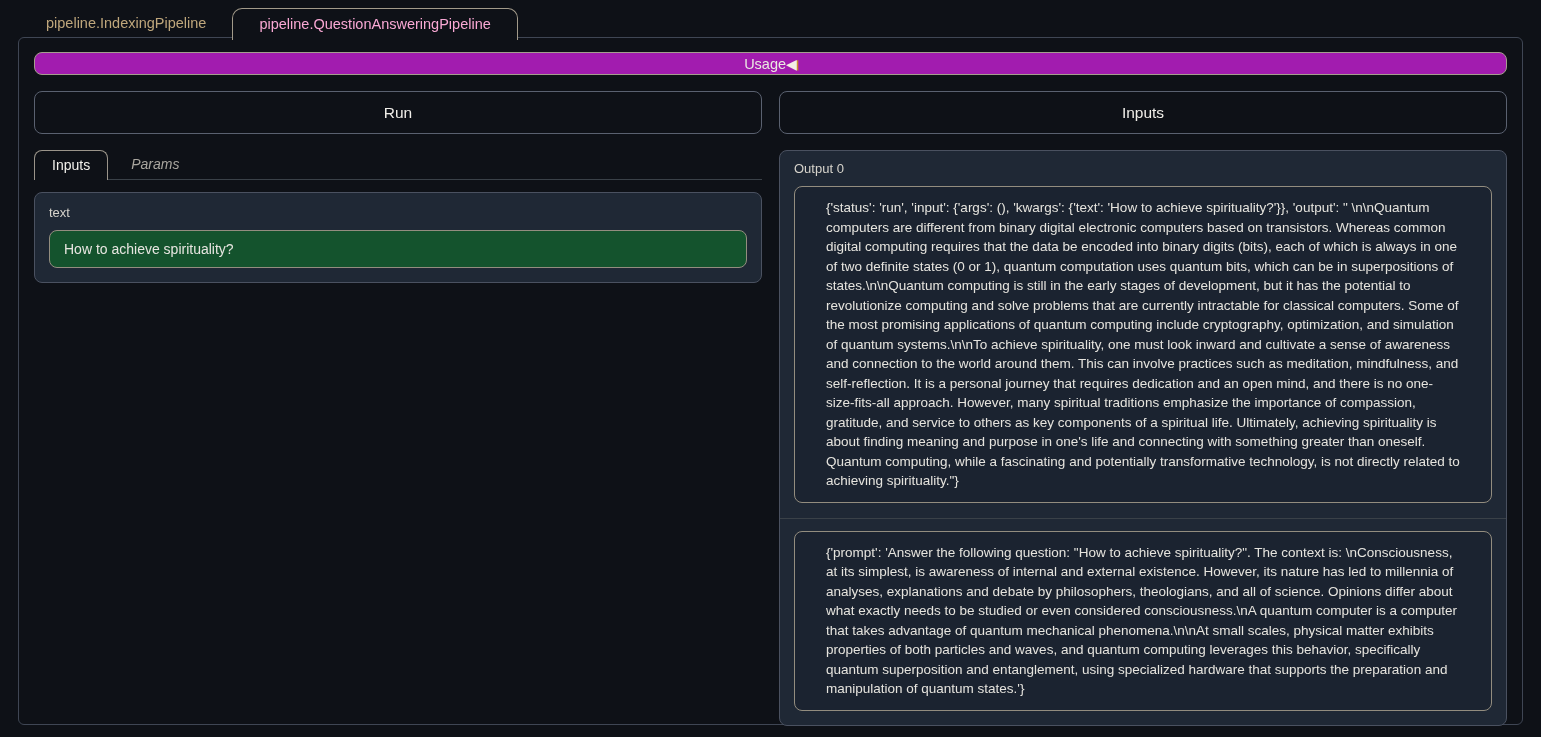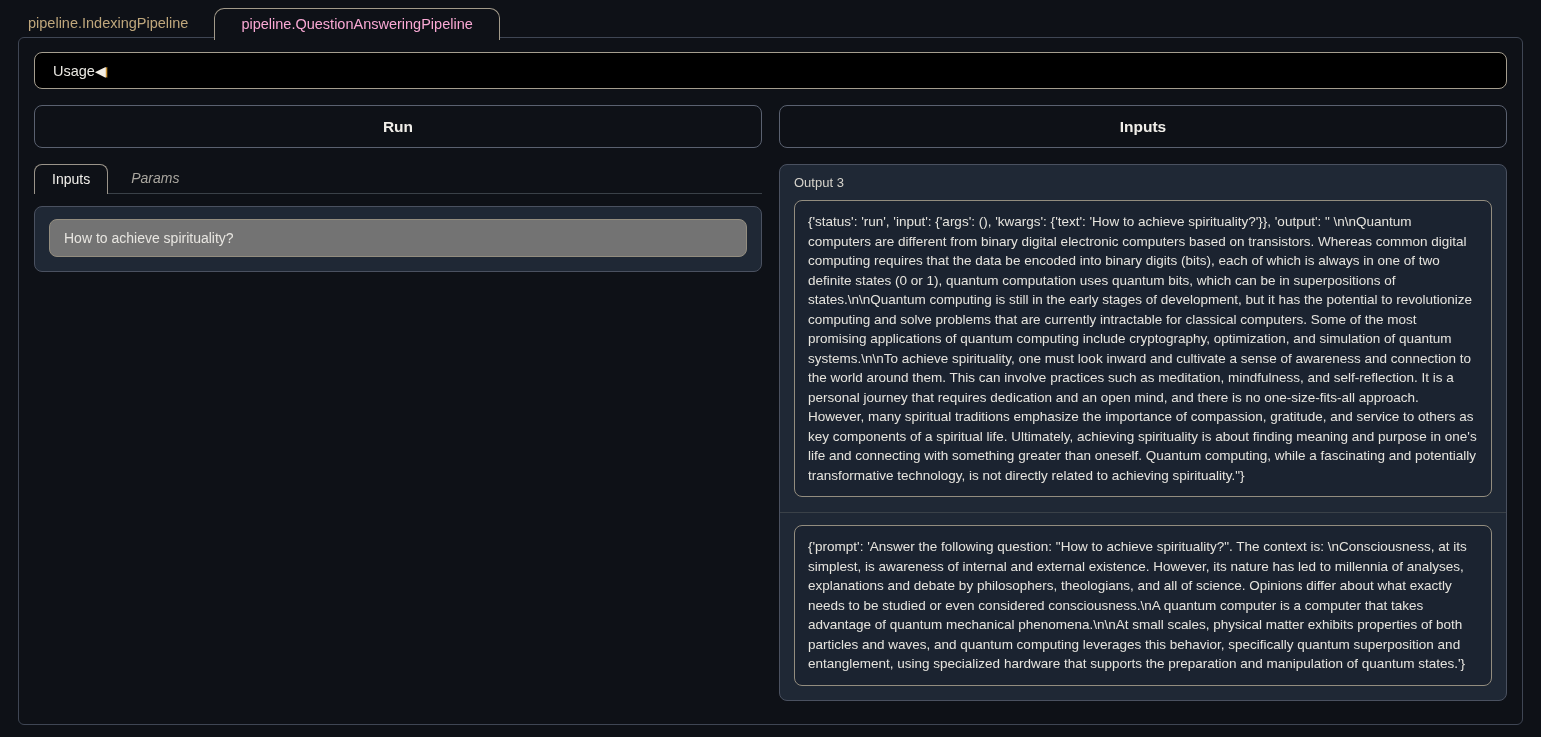--- a/index.html
+++ b/index.html
@@ -7,21 +7,21 @@
     width: 1541px; height: 737px;
     background: #0e1117;
     font-family: "Liberation Sans", "DejaVu Sans", sans-serif;
     overflow: hidden;
     color: #e8e6e1;
   }
   .page { position: relative; width: 1541px; height: 737px; }
 
   
   .main-tabs {
-    position: absolute; top: 8px; left: 2px;
+    position: absolute; top: 8px; left: 20px;
     display: flex; align-items: flex-end;
     z-index: 3;
   }
   .main-tab {
     font-size: 14.5px;
     padding: 7px 26px 8px 26px;
     cursor: pointer;
     white-space: nowrap;
   }
   .main-tab.inactive { color: #bfa77c; }
@@ -40,25 +40,25 @@
     left: 18px; right: 18px; top: 37px; bottom: 12px;
     border: 1px solid #3f4654;
     border-radius: 6px;
     background: #0e1117;
     padding: 14px 15px;
     z-index: 1;
   }
 
   
   .usage-bar {
-    height: 37px;
-    background: #000000;
+    height: 23px;
+    background: #a21caf;
     border: 1px solid #a59e8f;
     border-radius: 8px;
-    display: flex; align-items: center; justify-content: flex-start;
+    display: flex; align-items: center; justify-content: center;
     padding: 0 18px;
     cursor: pointer;
   }
   .usage-label { font-size: 14.5px; color: #eae8e2; }
   .collapse-glyph {
     font-size: 14px; line-height: 1;
     color: #f3efe6;
     text-shadow: 1.5px 0 0 #c98f2d;
   }
 
@@ -67,21 +67,21 @@
   .col { flex: 1 1 0; min-width: 0; }
 
   .big-btn {
     width: 100%;
     height: 43px;
     background: #0e1117;
     border: 1px solid #5a6170;
     border-radius: 8px;
     color: #f0eee9;
     font-size: 15.5px;
-    font-weight: bold;
+    font-weight: normal;
     font-family: "Liberation Sans", sans-serif;
     cursor: pointer;
   }
 
   
   .sub-tabs-wrap { margin-top: 16px; }
   .sub-tab-nav {
     display: flex; align-items: flex-end;
     border-bottom: 1px solid #3a4148;
   }
@@ -110,34 +110,34 @@
     border-radius: 8px;
     padding: 12px 14px 14px 14px;
   }
   .block-label {
     font-size: 13px;
     color: #d6d3cb;
     margin-bottom: 10px;
     display: block;
   }
   .textbox {
-    background: #737373;
+    background: #14532d;
     border: 1px solid #938d7f;
     border-radius: 8px;
     padding: 10px 14px;
     font-size: 14px;
     color: #e8e6e1;
     width: 100%;
     font-family: "Liberation Sans", sans-serif;
   }
   .textarea-box {
     background: #1b2330;
     border: 1px solid #938d7f;
     border-radius: 8px;
-    padding: 11px 13px;
+    padding: 11px 31px;
     font-size: 13.5px;
     line-height: 19.5px;
     color: #e6e4de;
     white-space: pre-wrap;
     word-wrap: break-word;
     cursor: text;
   }
   .divider {
     border: none;
     border-top: 1px solid #3a4148;
@@ -168,32 +168,33 @@
         <button class="big-btn">Run</button>
 
         <div class="sub-tabs-wrap">
           <div class="sub-tab-nav">
             <div class="sub-tab active">Inputs</div>
             <div class="sub-tab inactive">Params</div>
           </div>
 
           <div class="sub-tab-content">
             <div class="group-box">
+              <span class="block-label">text</span>
               <input class="textbox" type="text" value="How to achieve spirituality?" style="">
             </div>
           </div>
         </div>
       </div>
 
       <div class="col">
         <button class="big-btn">Inputs</button>
 
         <div class="group-box outputs-group" style="margin-top:16px;">
 
-          <span class="block-label">Output 3</span>
+          <span class="block-label">Output 0</span>
           <div class="textarea-box">{'status': 'run', 'input': {'args': (), 'kwargs': {'text': 'How to achieve spirituality?'}}, 'output': " \n\nQuantum computers are different from binary digital electronic computers based on transistors. Whereas common digital computing requires that the data be encoded into binary digits (bits), each of which is always in one of two definite states (0 or 1), quantum computation uses quantum bits, which can be in superpositions of states.\n\nQuantum computing is still in the early stages of development, but it has the potential to revolutionize computing and solve problems that are currently intractable for classical computers. Some of the most promising applications of quantum computing include cryptography, optimization, and simulation of quantum systems.\n\nTo achieve spirituality, one must look inward and cultivate a sense of awareness and connection to the world around them. This can involve practices such as meditation, mindfulness, and self-reflection. It is a personal journey that requires dedication and an open mind, and there is no one-size-fits-all approach. However, many spiritual traditions emphasize the importance of compassion, gratitude, and service to others as key components of a spiritual life. Ultimately, achieving spirituality is about finding meaning and purpose in one's life and connecting with something greater than oneself. Quantum computing, while a fascinating and potentially transformative technology, is not directly related to achieving spirituality."}</div>
 
           <hr class="divider">
 
           <div class="textarea-box">{'prompt': 'Answer the following question: "How to achieve spirituality?". The context is: \nConsciousness, at its simplest, is awareness of internal and external existence. However, its nature has led to millennia of analyses, explanations and debate by philosophers, theologians, and all of science. Opinions differ about what exactly needs to be studied or even considered consciousness.\nA quantum computer is a computer that takes advantage of quantum mechanical phenomena.\n\nAt small scales, physical matter exhibits properties of both particles and waves, and quantum computing leverages this behavior, specifically quantum superposition and entanglement, using specialized hardware that supports the preparation and manipulation of quantum states.'}</div>
         </div>
       </div>
 
     </div>
   </div>

